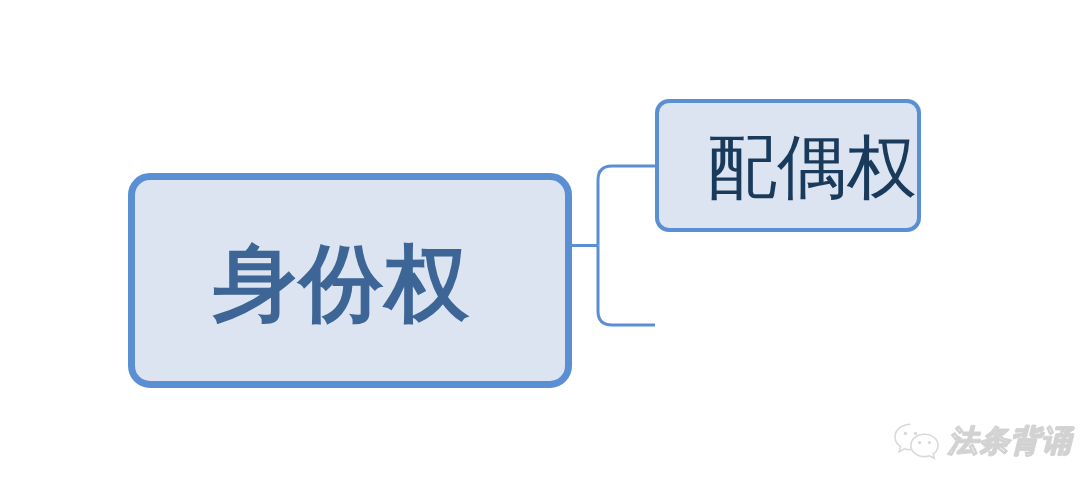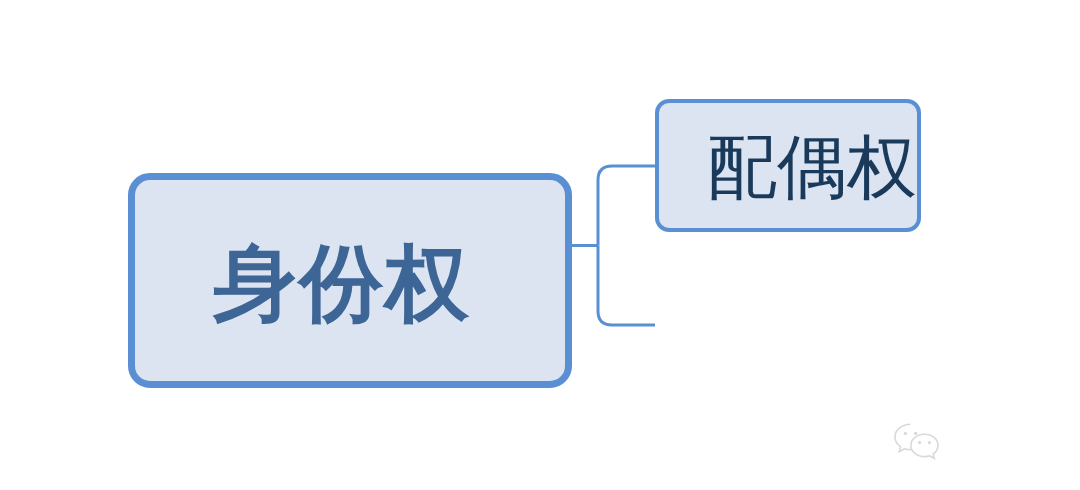--- a/index.html
+++ b/index.html
@@ -151,15 +151,16 @@
                  1.8 0 3.5 -.3 5.1 -.8 l4.7 2.5 -1.2 -4.3 c2.9 -2 4.9 -5.1 4.9 -8.6
                  0 -6.2 -6.1 -11.2 -13.5 -11.2 z"></path>
       </g>
       <g fill="#d9d9d9">
         <circle cx="12.4" cy="12.4" r="1.7"></circle>
         <circle cx="22.6" cy="12.4" r="1.7"></circle>
         <circle cx="26.6" cy="21.6" r="1.6"></circle>
         <circle cx="36.4" cy="21.6" r="1.6"></circle>
       </g>
     </svg>
+    <span class="wm-text">法条背诵</span>
   </div>
 
 </div>
 
 </body></html>

